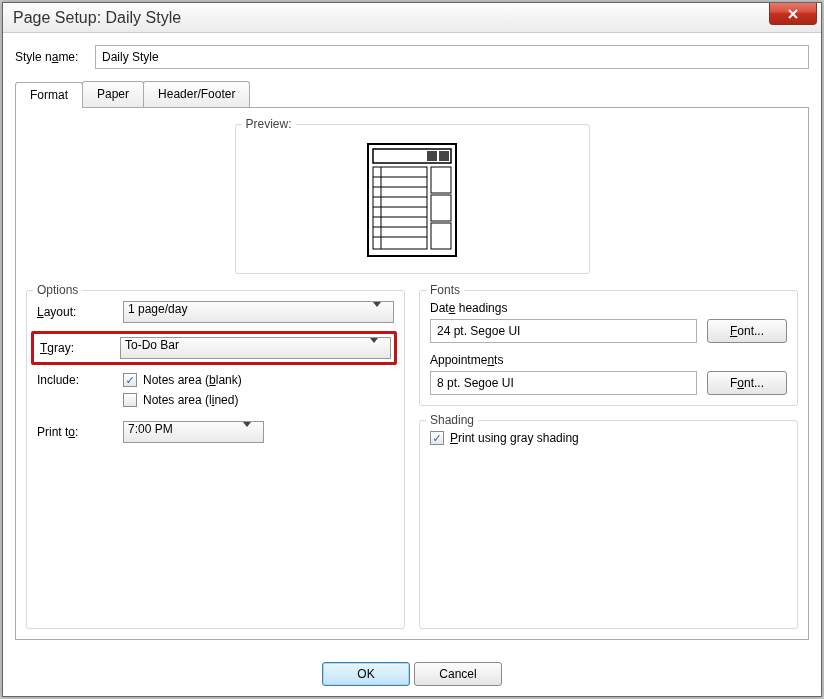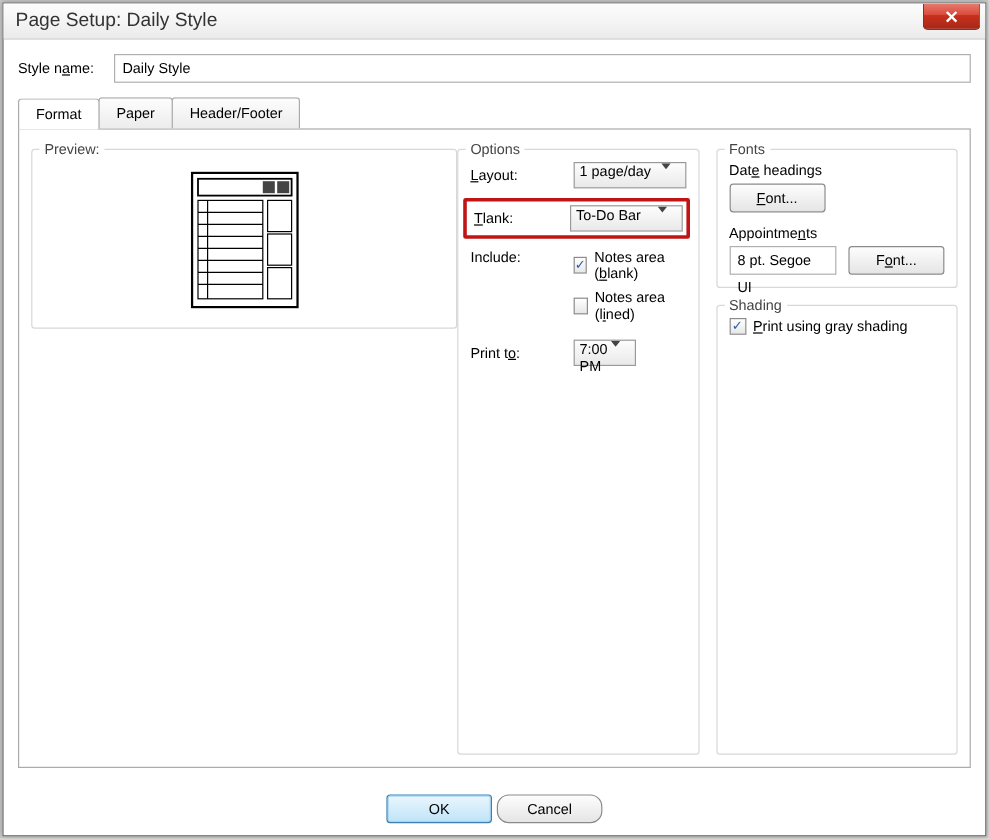--- a/index.html
+++ b/index.html
@@ -12,21 +12,21 @@
   .body { flex: 1; padding: 12px; display: flex; flex-direction: column; overflow: hidden; }
   .style-row { display: flex; align-items: center; margin-bottom: 12px; }
   .style-row label { width: 80px; }
   .style-input { flex: 1; height: 24px; border: 1px solid #b0b0b0; background: #fff; padding: 0 6px; line-height: 22px; }
   .underline { text-decoration: underline; }
 
   .tabs-wrap { position: relative; flex: 1; display: flex; flex-direction: column; }
   .tab-strip { display: flex; position: relative; z-index: 2; }
   .tab { padding: 5px 14px; border: 1px solid #aaa; border-bottom: none; background: linear-gradient(to bottom, #fdfdfd, #ececec); margin-right: -1px; cursor: pointer; border-radius: 3px 3px 0 0; }
   .tab.active { background: #fff; position: relative; top: 1px; padding-bottom: 6px; }
-  .tab-pane { flex: 1; border: 1px solid #aaa; background: #fff; position: relative; z-index: 1; padding: 10px; display: flex; }
+  .tab-pane { flex: 1; border: 1px solid #aaa; background: #fff; position: relative; z-index: 1; padding: 10px; display: flex; flex-direction: column; }
 
   .preview-box { margin: 0 auto 10px auto; width: 355px; height: 150px; }
   .groupbox { border: 1px solid #d8d8d8; border-radius: 3px; padding: 10px; position: relative; margin-top: 6px; }
   .groupbox > legend, .group-title { position: absolute; top: -8px; left: 6px; background: #fff; padding: 0 4px; font-size: 12px; color: #444; }
 
   .preview-svg { display: block; margin: 8px auto 0 auto; }
 
   .cols { display: flex; gap: 14px; flex: 1; }
   .col { flex: 1; display: flex; flex-direction: column; }
 
@@ -119,21 +119,21 @@
                   <span>1 page/day</span>
                   <span class="arrow">
                       <svg width="8" height="6">
                         <path d="M0 0 L8 0 L4 5 Z" fill="#444"></path>
                       </svg>
                     </span>
                 </div>
               </div>
 
               <div class="form-row highlight-row">
-                <div class="form-label-col"><span class="underline">T</span><span>lank:</span></div>
+                <div class="form-label-col"><span class="underline">T</span><span>gray:</span></div>
                 <div class="combo">
                   <span>To-Do Bar</span>
                   <span class="arrow">
                       <svg width="8" height="6">
                         <path d="M0 0 L8 0 L4 5 Z" fill="#444"></path>
                       </svg>
                     </span>
                 </div>
               </div>
 
@@ -167,20 +167,21 @@
 
             </div>
           </div>
 
           <div class="col">
             <div class="groupbox">
               <div class="group-title">Fonts</div>
 
               <div style="margin-bottom:4px;"><span>Dat</span><span class="underline">e</span><span> headings</span></div>
               <div style="display:flex; gap:10px; align-items:center; margin-bottom:10px;">
+                <div class="font-sample">24 pt. Segoe UI</div>
                 <button class="btn"><span class="underline">F</span><span>ont...</span></button>
               </div>
 
               <div style="margin-bottom:4px;"><span>Appointme</span><span class="underline">n</span><span>ts</span></div>
               <div style="display:flex; gap:10px; align-items:center;">
                 <div class="font-sample">8 pt. Segoe UI</div>
                 <button class="btn"><span>F</span><span class="underline">o</span><span>nt...</span></button>
               </div>
             </div>
 
@@ -194,16 +195,16 @@
           </div>
         </div>
 
       </div>
     </div>
 
   </div>
 
   <div class="footer">
     <button class="btn btn-primary" style="min-width:88px;">OK</button>
-    <button class="btn" style="min-width:88px;border-radius:10px;">Cancel</button>
+    <button class="btn" style="min-width:88px;">Cancel</button>
   </div>
 
 </div>
 
 </body></html>

